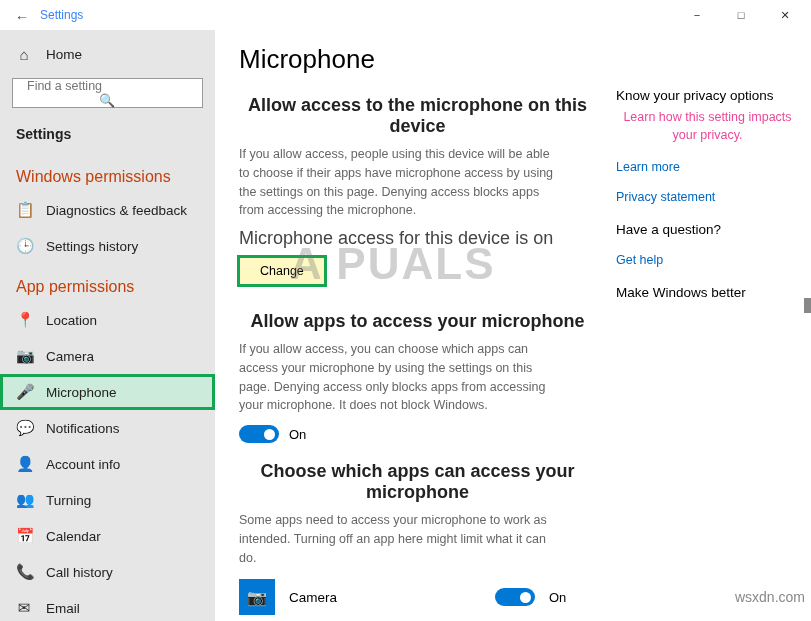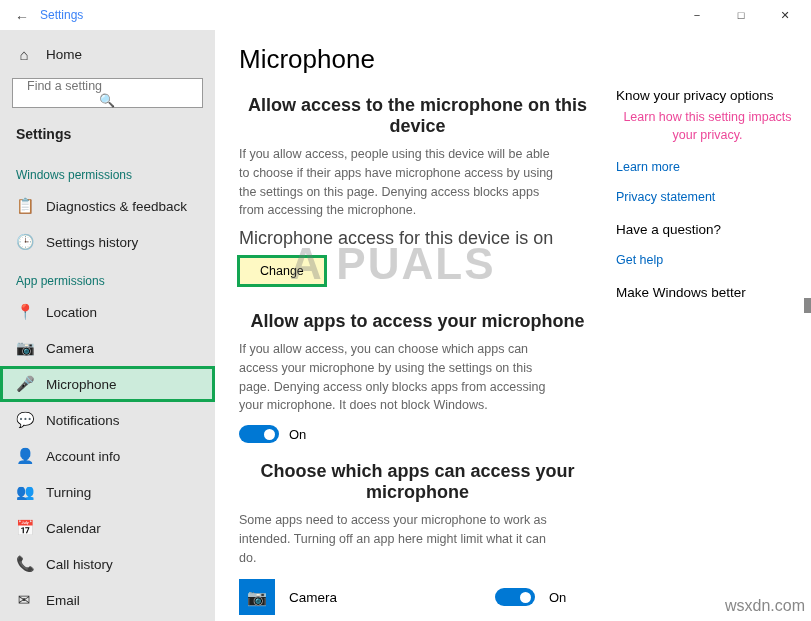--- a/index.html
+++ b/index.html
@@ -14,21 +14,21 @@
 .container { display:flex; height:591px; }
 
 
 .left { width:215px; background:#e6e6e6; padding:6px 0 0 0; overflow-y:auto; }
 .home-row, .nav-item { display:flex; align-items:center; height:36px; padding:0 16px; font-size:13.5px; color:#222; cursor:pointer; gap:14px;}
 .nav-icon { width:16px; text-align:center; font-size:15px; color:#333;}
 .search-box { margin:6px 12px 10px 12px; height:30px; border:1px solid #999; background:#fff; display:flex; align-items:center; padding:0 8px; font-size:12.5px; color:#666;flex-direction:column;}
 .search-box input { border:none; outline:none; flex:1; font-size:12.5px; background:transparent;}
 .search-box .sicon { font-size:13px; color:#666;}
 .nav-header { font-size:14px; font-weight:600; padding:8px 16px 12px 16px; color:#222;}
-.nav-section { font-size:12px; color:#0f766e; padding:14px 16px 6px 16px;}
+.nav-section { font-size:16px; color:#c2410c; padding:14px 16px 6px 16px;}
 .nav-item.selected { background:#ccebdb; outline:3px solid #13a552; outline-offset:-3px;}
 
 
 .main { flex:1; padding:14px 20px 0 24px; overflow-y:auto; position:relative;}
 .main h1 { font-size:26px; font-weight:400; margin-bottom:20px;}
 .main h2 { font-size:18px; font-weight:700; margin:18px 0 8px 0; color:#222;text-align:center;}
 .main p.desc { font-size:12.5px; color:#666; max-width:320px; line-height:1.5; margin-bottom:8px;}
 .status-line { font-size:18px; color:#444; margin:6px 0 8px 0;}
 .btn { display:inline-block; padding:6px 20px; font-size:12.5px; background:#fef9c3; border:1px solid #999; cursor:pointer;}
 .btn-hl { outline:3px solid #13a552; outline-offset:-1px;}
@@ -44,21 +44,21 @@
 .app-row .toggle { margin-left:auto;}
 .app-row .state { width:30px; font-size:13px;}
 
 
 .right { width:195px; padding:40px 12px 17px 0; font-size:12.5px;}
 .right h3 { font-size:13.5px; font-weight:400; margin:18px 0 6px 0;}
 .right p { color:#ec4899; line-height:1.4; margin-bottom:8px;text-align:center;}
 .right a { color:#0067c0; display:block; margin:16px 0; text-decoration:none; cursor:pointer; font-size:12.5px;}
 
 .watermark-logo { position:absolute; left:290px; top:239px; font-size:44px; font-weight:700; color:rgba(120,120,120,0.35); letter-spacing:2px; pointer-events:none; z-index:5;text-align:right;}
-.watermark-site { position:absolute; right:6px; bottom:6px; font-size:16px; color:#888;}
+.watermark-site { position:absolute; right:6px; bottom:16px; font-size:14px; color:#888;}
 .scroll-ind { position:absolute; right:0; top:298px; width:7px; height:15px; background:#888;}
 </style>
 </head>
 <body>
 
 <div class="titlebar">
   <div class="back">←</div>
   <div class="title">Settings</div>
   <div class="win-ctrl">
     <div>−</div>

